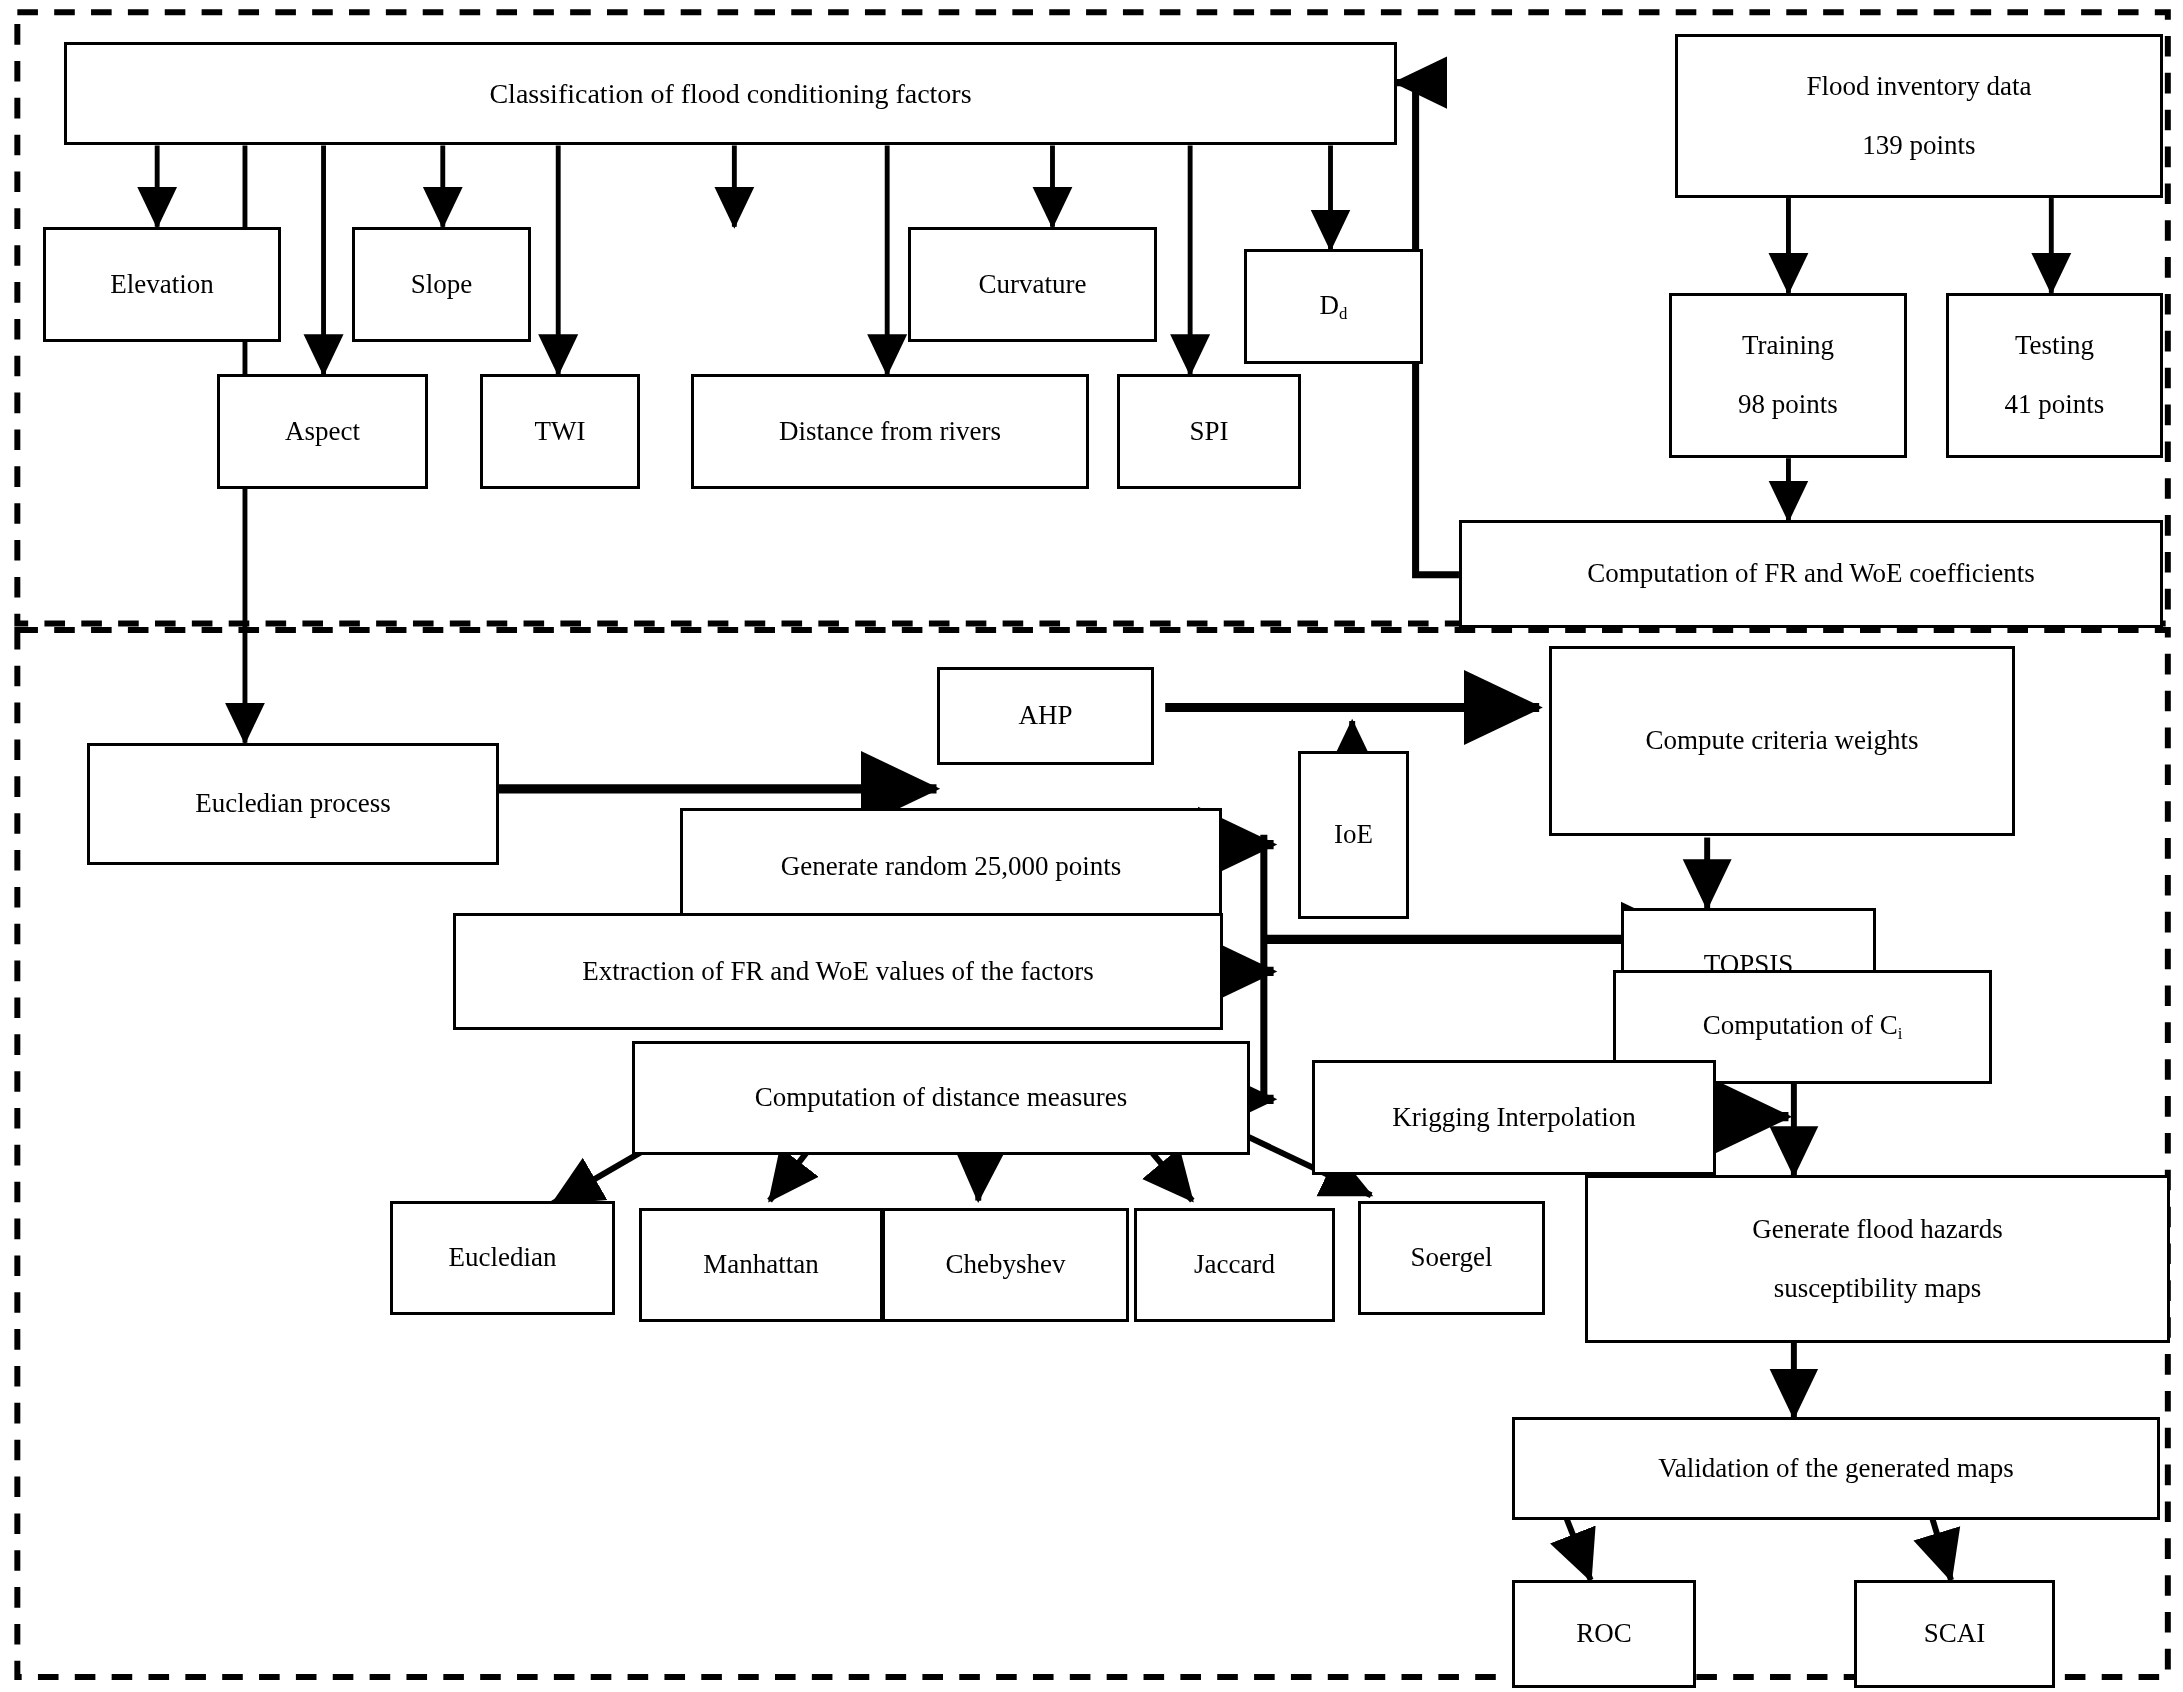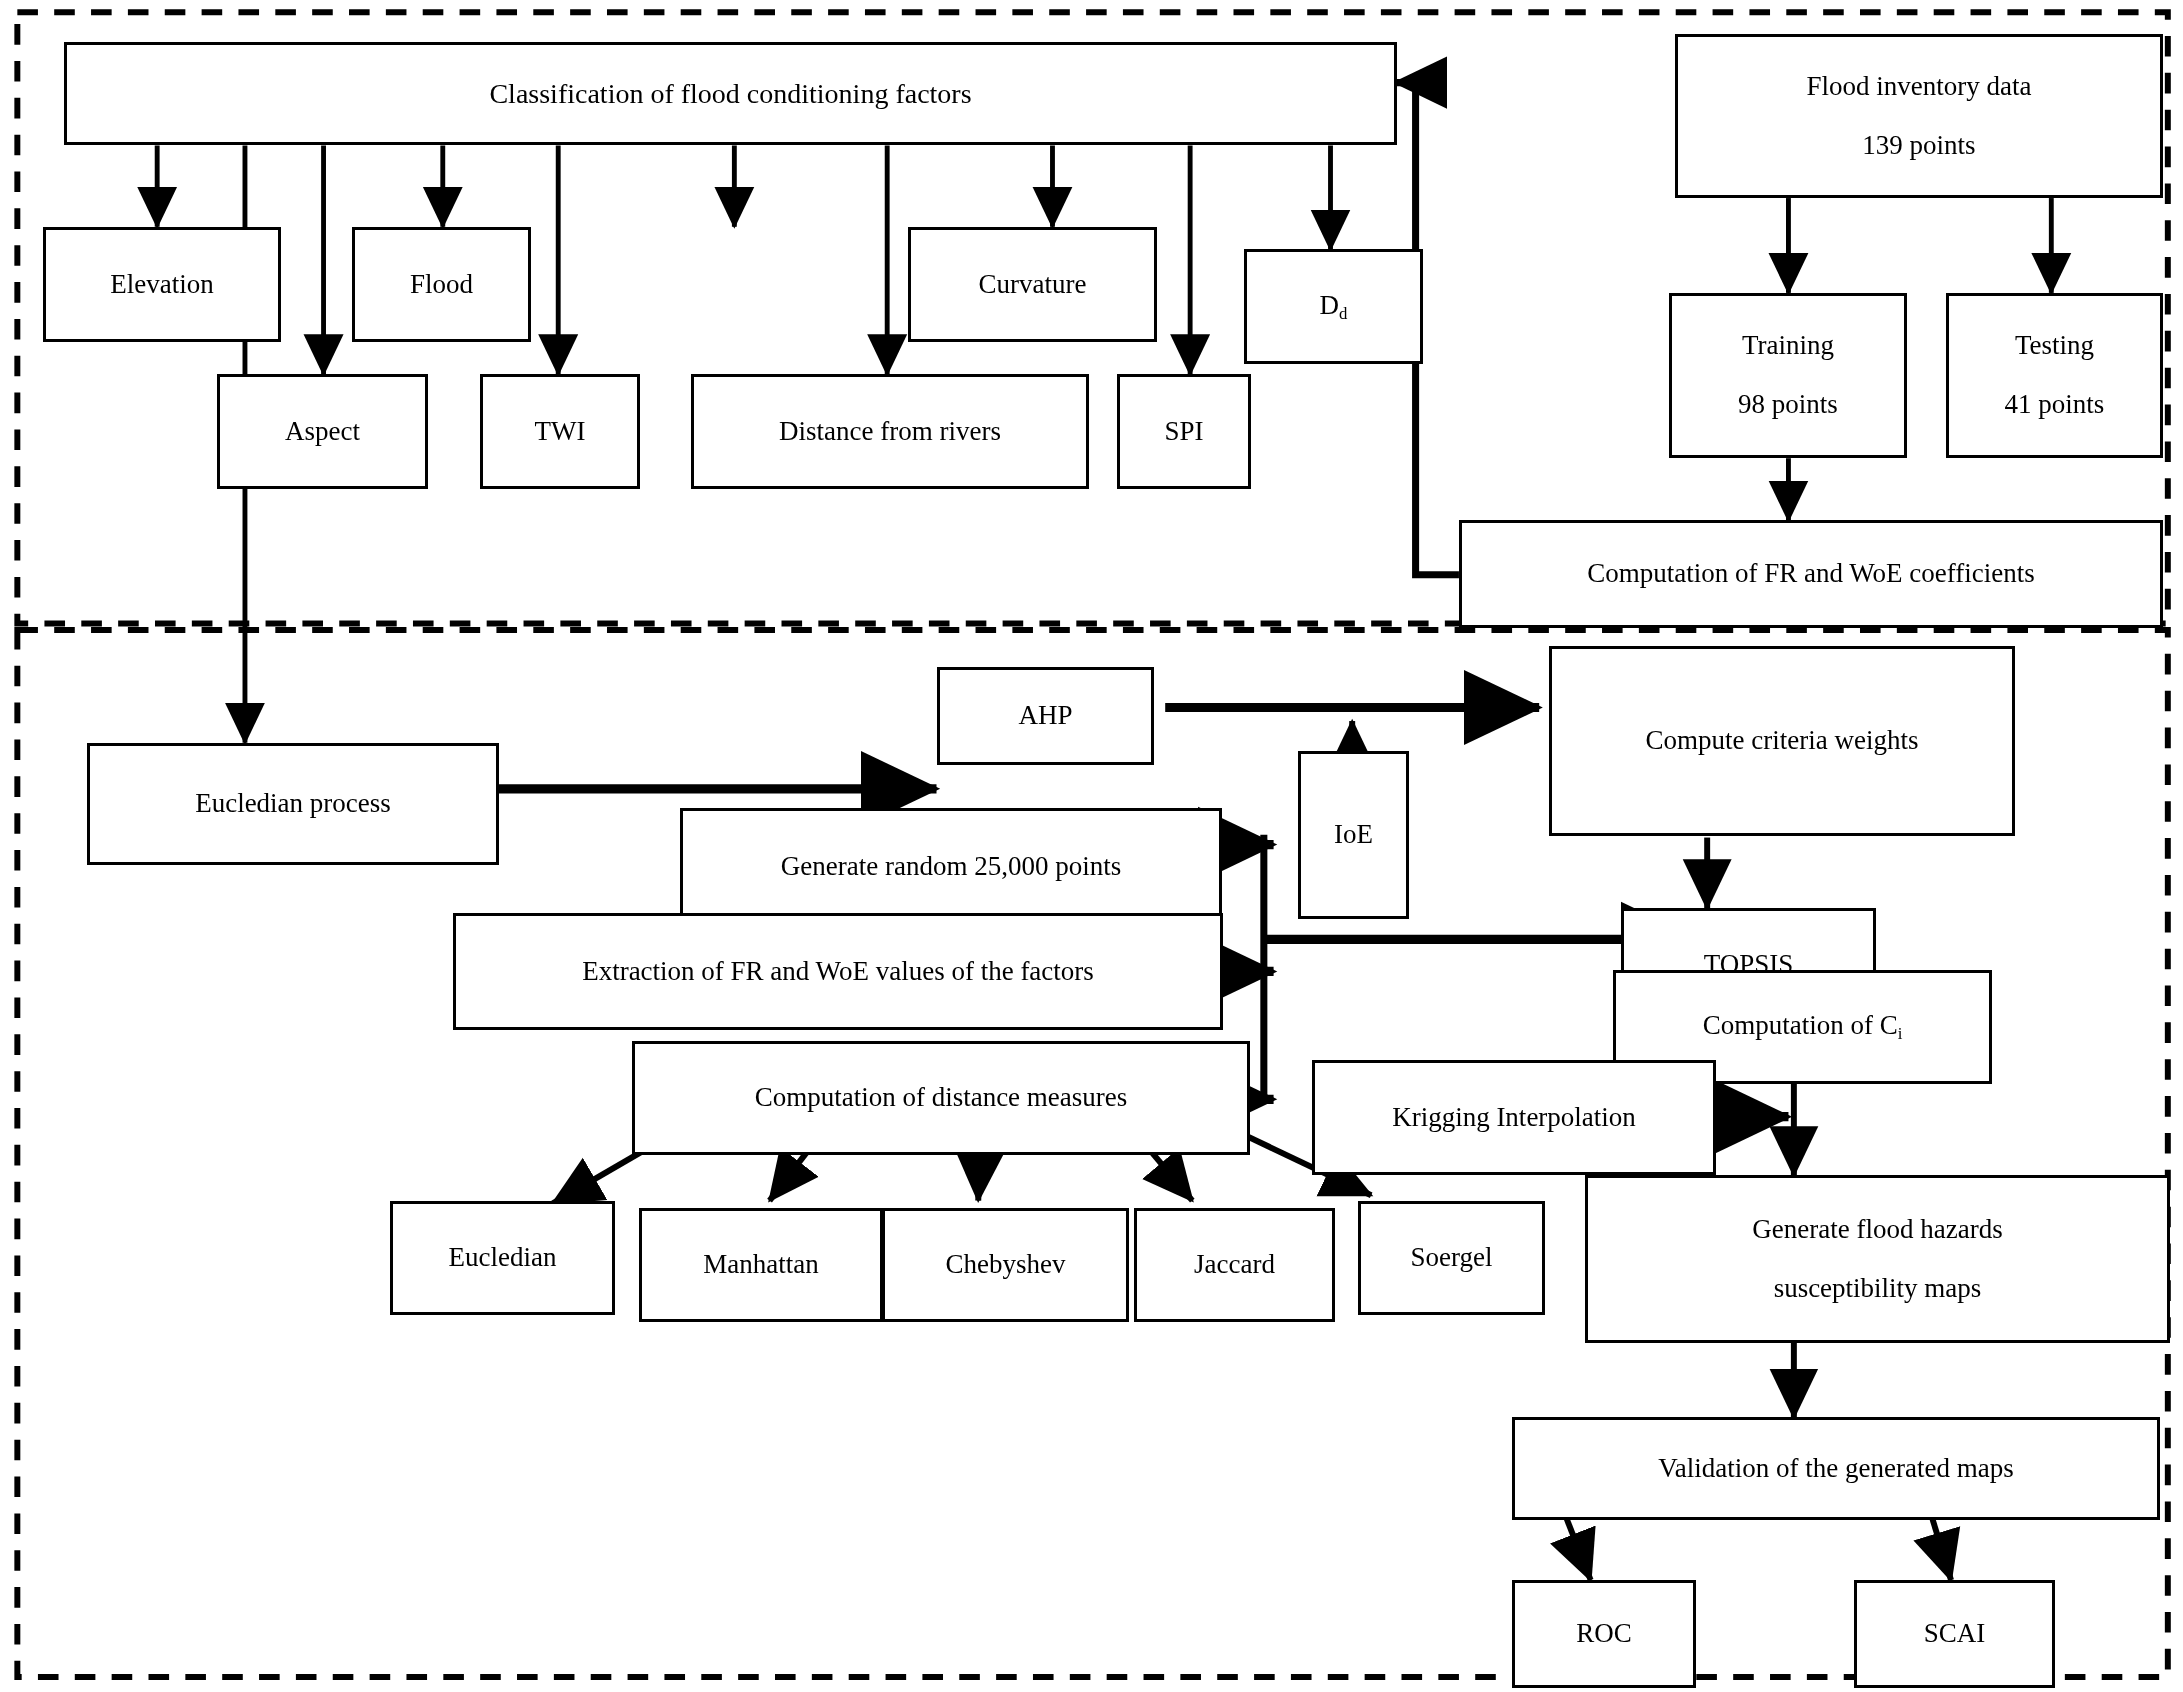--- a/index.html
+++ b/index.html
@@ -123,21 +123,21 @@
 
   <div class="node t-lg" style="left:64px;top:42px;width:1333px;height:103px;">
     <span class="line">Classification of flood conditioning factors</span>
   </div>
 
   <div class="node t-md" style="left:43px;top:227px;width:238px;height:115px;">
     <span class="line">Elevation</span>
   </div>
 
   <div class="node t-md" style="left:352px;top:227px;width:179px;height:115px;">
-    <span class="line">Flood</span>
+    <span class="line">Slope</span>
   </div>
 
 
   <div class="node t-md" style="left:908px;top:227px;width:249px;height:115px;">
     <span class="line">Curvature</span>
   </div>
 
   <div class="node t-md" style="left:1244px;top:249px;width:179px;height:115px;">
     <span class="line">
       <span>D</span><sub>d</sub>
@@ -149,21 +149,21 @@
   </div>
 
   <div class="node t-md" style="left:480px;top:374px;width:160px;height:115px;">
     <span class="line">TWI</span>
   </div>
 
   <div class="node t-md" style="left:691px;top:374px;width:398px;height:115px;">
     <span class="line">Distance from rivers</span>
   </div>
 
-  <div class="node t-md" style="left:1117px;top:374px;width:134px;height:115px;">
+  <div class="node t-md" style="left:1117px;top:374px;width:184px;height:115px;">
     <span class="line">SPI</span>
   </div>
 
   <div class="node t-md two-line" style="left:1675px;top:34px;width:488px;height:164px;">
     <span class="line">Flood inventory data</span>
     <span class="line">139 points</span>
   </div>
 
   <div class="node t-md two-line" style="left:1669px;top:293px;width:238px;height:165px;">
     <span class="line">Training</span>

